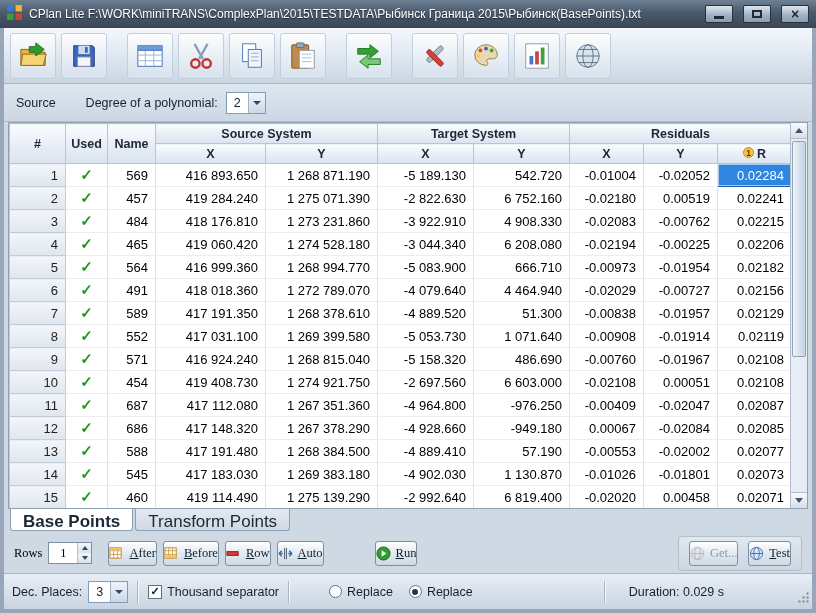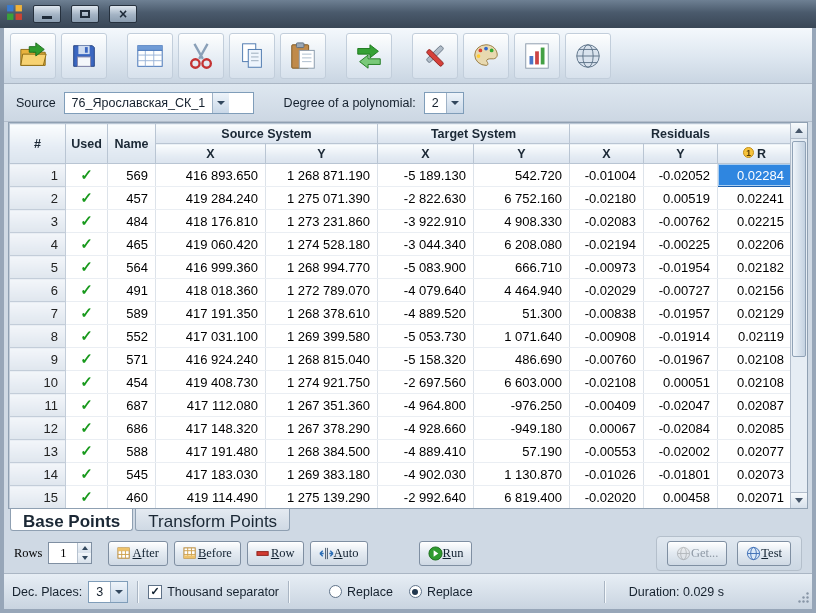--- a/index.html
+++ b/index.html
@@ -64,21 +64,21 @@
     background:linear-gradient(90deg,#eef4fa,#c4d2e1); border:1px solid #90a2b6; border-radius:2px; }
 
   
   .tabs-row { height:24px; flex:none; display:flex; gap:2px; padding-left:6px; background:#cfd9e4; }
   .tab { padding:3px 12px 0; font-size:17px; color:#1b2835; border:1px solid #8fa0b2; border-top:none;
     border-radius:0 0 3px 3px; background:linear-gradient(#e4eaf1,#cfd9e4); height:22px; }
   .tab.active { background:#fff; font-weight:bold; }
 
   
   .actions-row { height:40px; flex:none; display:flex; align-items:center; gap:6px; padding:0 10px; font-size:12.5px;font-family:Liberation Serif, serif; }
-  .btn { height:25px; display:inline-flex; align-items:center; padding:0 8px; color:#10202f;
+  .btn { height:25px; display:inline-flex; align-items:center; gap:5px; padding:0 0; color:#10202f;
     border:1px solid #7f8fa2; border-radius:3px; background:linear-gradient(#ffffff,#e4ebf2 45%,#cfd9e4);
     box-shadow:0 1px 0 rgba(255,255,255,.7) inset; }
   .btn svg { width:15px; height:15px; }
   .btn.disabled { color:#8e99a5; }
   .btn.disabled svg { opacity:.4; filter:grayscale(1); }
   .mnemonic { display:inline-block; }
   .mnemonic::first-letter { text-decoration:underline; }
   .spinner { width:44px; height:22px; background:#fff; border:1px solid #7f8fa2; display:flex; margin-right:10px; }
   .spinner .val { flex:1; text-align:center; padding-top:3px; font-size:12.5px; }
   .spin-btns { width:14px; display:flex; flex-direction:column; border-left:1px solid #b6c2cf; }
@@ -111,20 +111,21 @@
 
   <div class="titlebar">
     <span>
       <svg width="17" height="17" viewBox="0 0 16 16">
           <rect x="1" y="1" width="6" height="6" fill="#3a7bd0"></rect>
           <rect x="9" y="1" width="6" height="6" fill="#f1b33a"></rect>
           <rect x="1" y="9" width="6" height="6" fill="#3aa13a"></rect>
           <rect x="9" y="9" width="6" height="6" fill="#cc4433"></rect>
         </svg>
     </span>
+    <span class="title-text">CPlan Lite  F:\WORK\miniTRANS\ComplexPlan\2015\TESTDATA\Рыбинск Граница 2015\Рыбинск(BasePoints).txt</span>
     <span class="win-btn">
         <span class="glyph-min"></span>
       </span>
     <span class="win-btn">
         <span class="glyph-max"></span>
       </span>
     <span class="win-btn">
         <span class="glyph-close">×</span>
       </span>
   </div>
@@ -218,26 +219,20 @@
               <circle cx="16" cy="16" r="12" fill="#d9e3ee" stroke="#5d7288"></circle>
               <ellipse cx="16" cy="16" rx="5.5" ry="12" fill="none" stroke="#5d7288"></ellipse>
               <path d="M4 16h24M6 9h20M6 23h20" stroke="#5d7288" fill="none"></path>
             </svg>
         </span>
       </div>
     </div>
 
     <div class="controls-row">
       <span>Source</span>
-      <span class="combo combo-source">
-        <span class="txt">76_Ярославская_СК_1</span>
-        <span class="arrow-btn">
-            <span class="tri-down"></span>
-          </span>
-      </span>
       <span class="gap12"></span>
       <span>Degree of a polynomial:</span>
       <span class="combo">
         <span class="txt">2</span>
         <span class="arrow-btn">
             <span class="tri-down"></span>
           </span>
       </span>
     </div>
 

